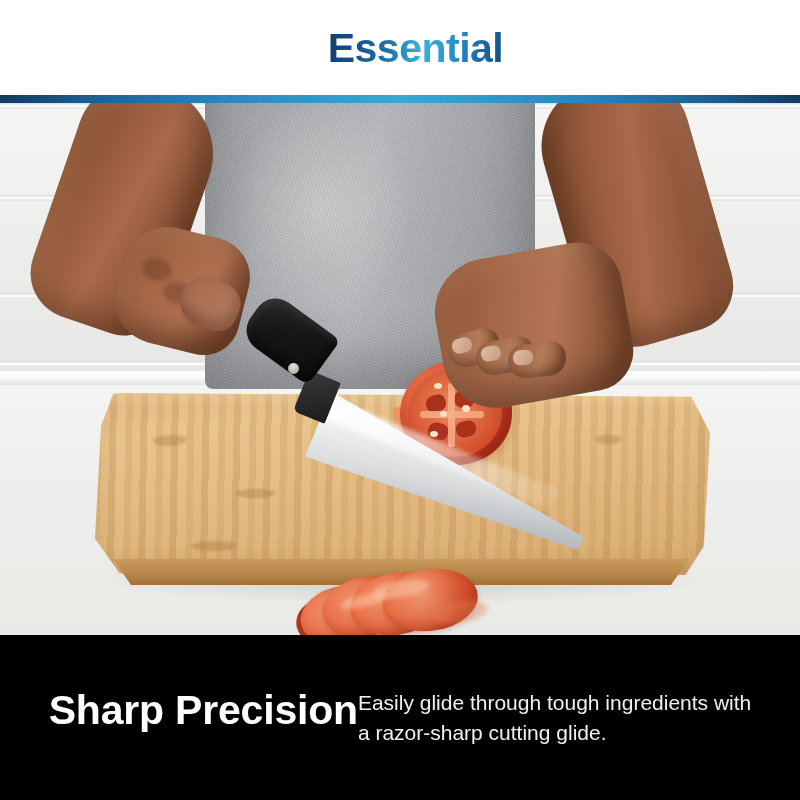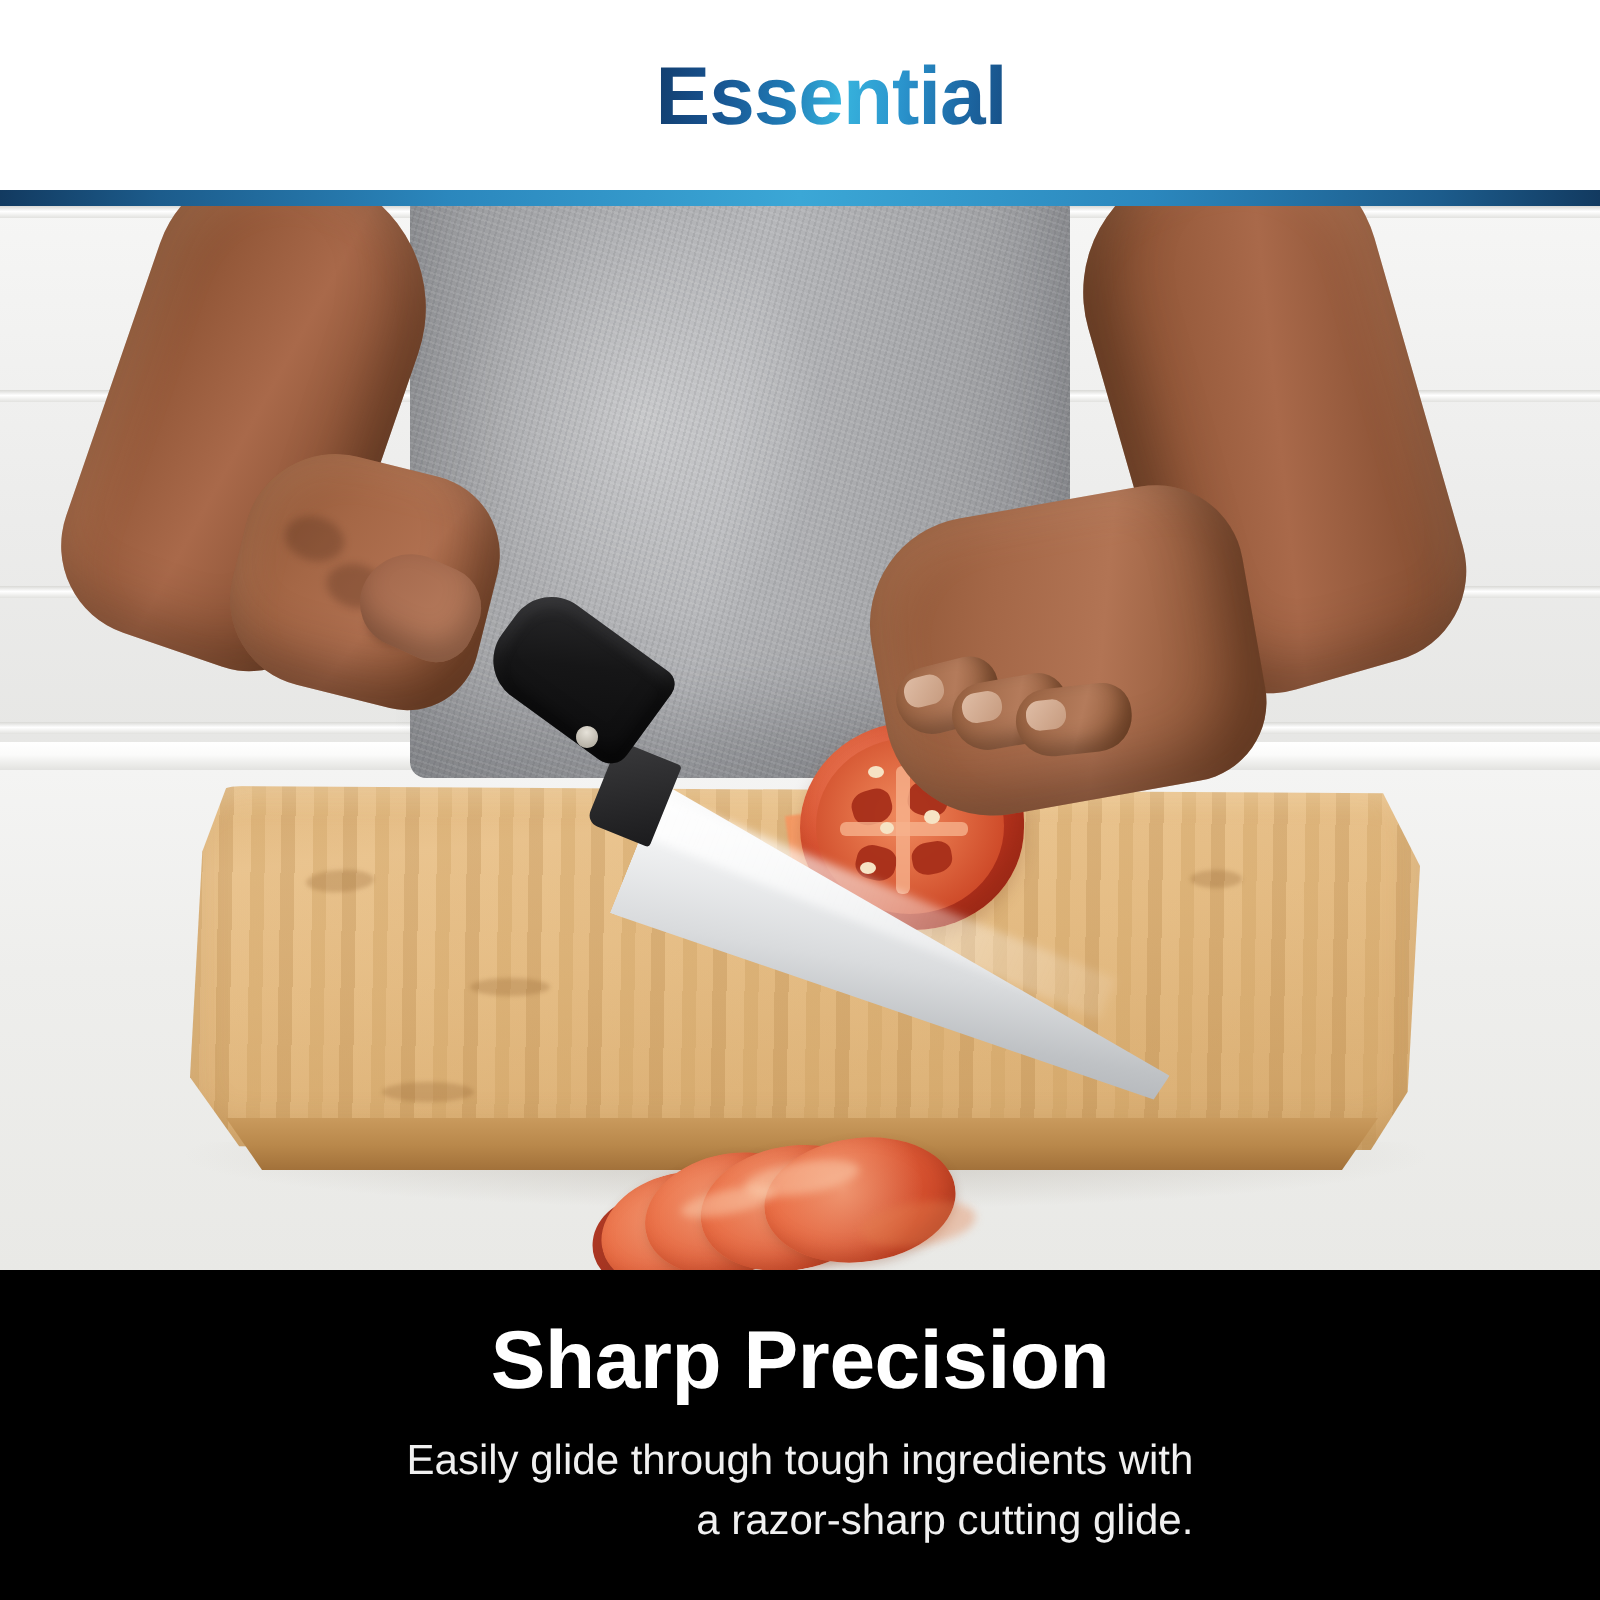--- a/index.html
+++ b/index.html
@@ -183,24 +183,24 @@
   .sl-edge { position:absolute; left:296px; top:496px; width:50px; height:44px; border-radius:50%;
       background-image:linear-gradient(140deg,#b53b26,#8e2a1a); transform:rotate(-18deg); }
   .sl-sheen { position:absolute; border-radius:50%; background:rgba(255,226,196,.40); filter:blur(2px); }
   .ss1 { left:372px; top:478px; width:58px; height:16px; transform:rotate(-9deg); }
   .ss2 { left:340px; top:492px; width:48px; height:12px; transform:rotate(-12deg); }
   .juice { position:absolute; left:430px; top:498px; width:58px; height:22px; border-radius:50%;
       background:rgba(226,128,78,.38); filter:blur(2px); transform:rotate(-8deg); }
 
   
   .footer { position:absolute; left:0; top:635px; width:800px; height:165px; background:#000000;
-            display:flex; flex-direction:column; align-items:center; justify-content:center; }
+            display:flex; flex-direction:row; align-items:center; justify-content:center; }
   .footer-title { color:#ffffff; font-size:41px; font-weight:bold; letter-spacing:-0.2px;
             line-height:1.06; margin-bottom:14px; }
-  .footer-sub { color:#f0f0f0; font-size:21px; line-height:1.42; text-align:right; font-weight:400; }
+  .footer-sub { color:#f0f0f0; font-size:21px; line-height:1.42; text-align:left; font-weight:400; }
 </style>
 </head>
 <body>
 
 <div id="card">
 
   <div class="header">
     <div class="brand">Essential</div>
   </div>
   <div class="divider"></div>

